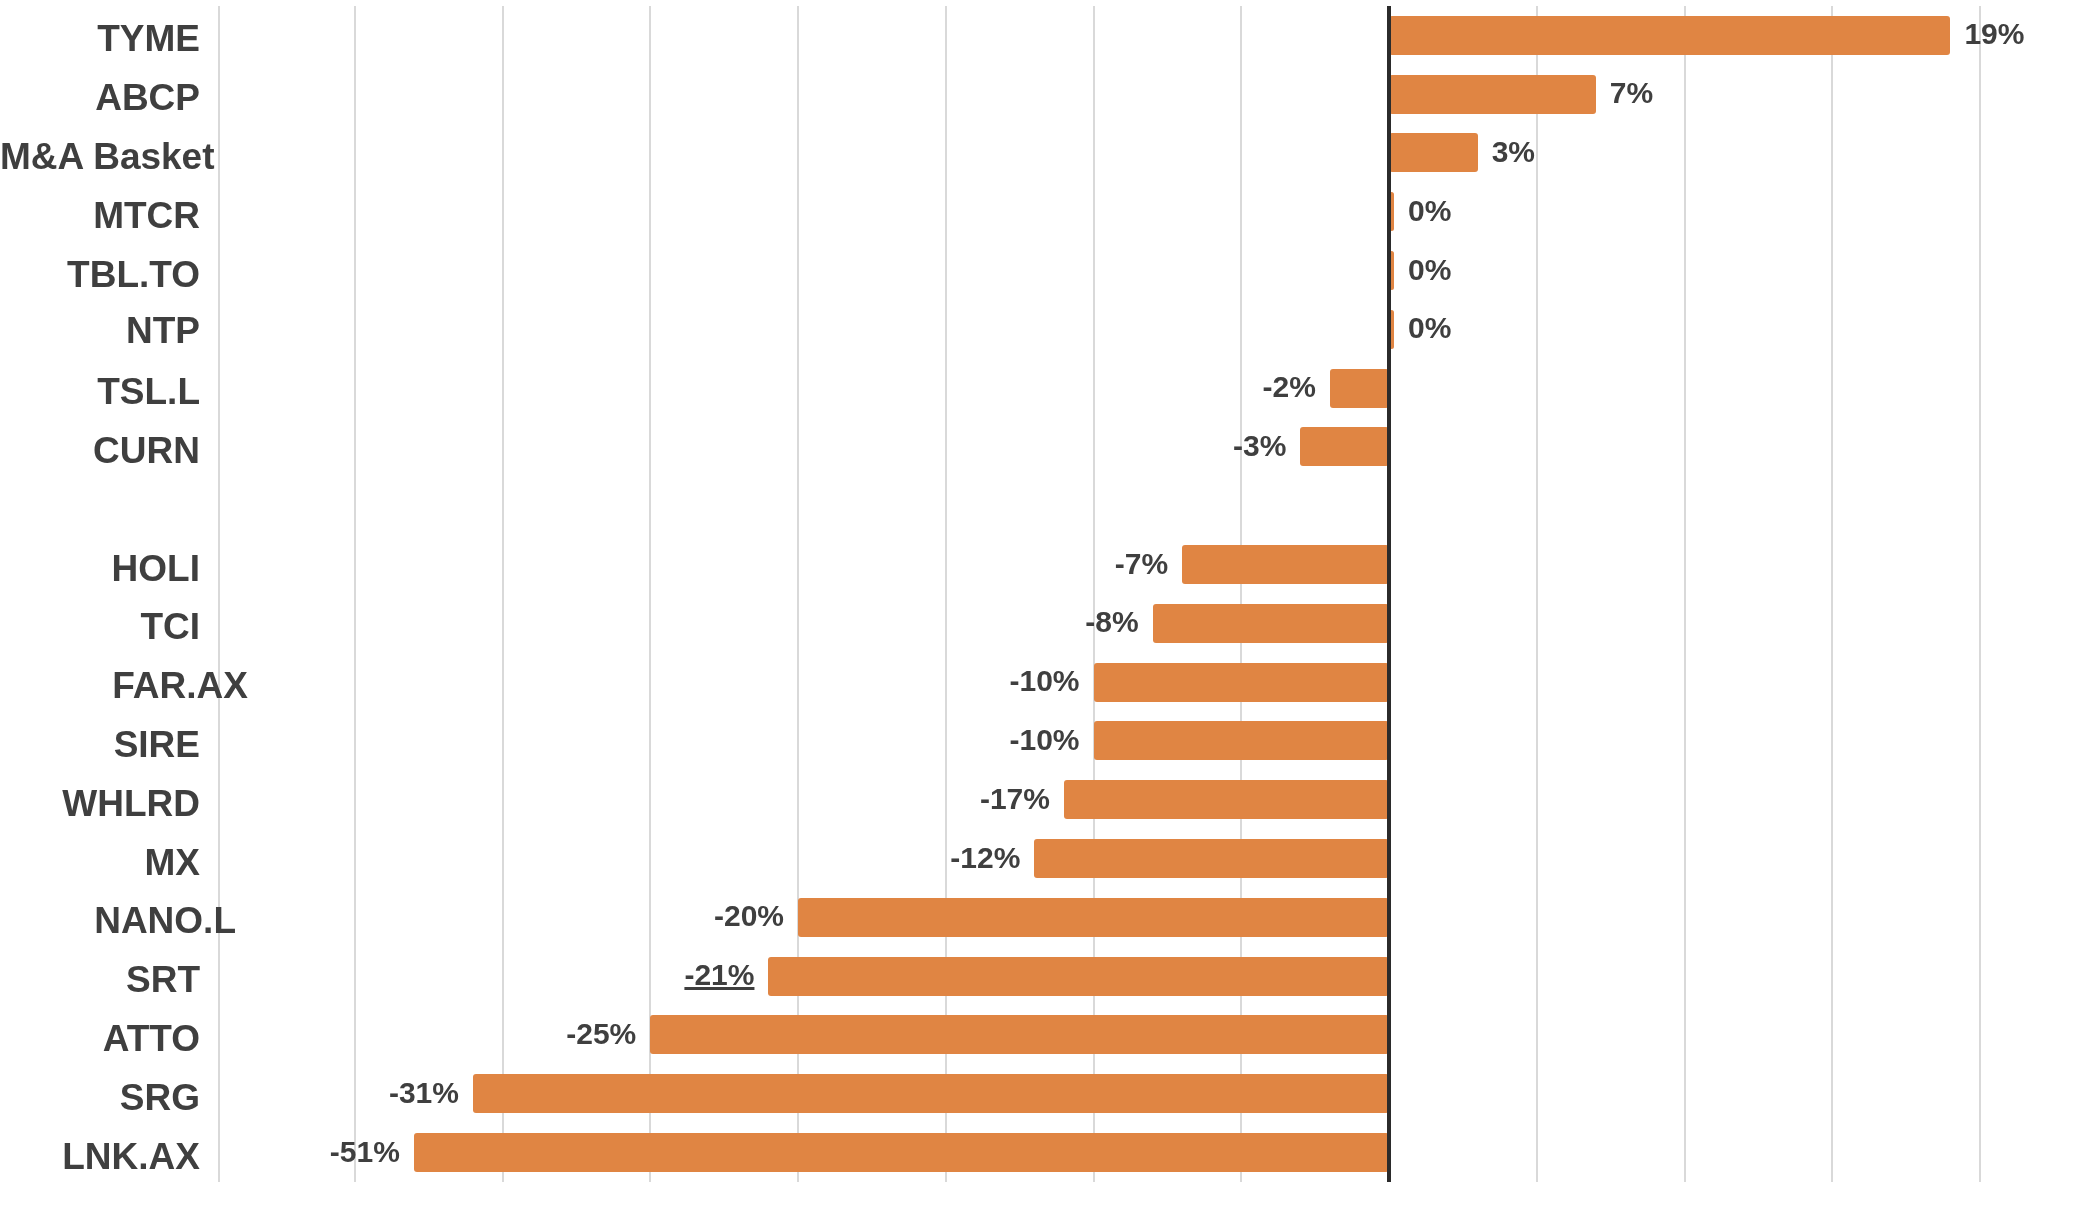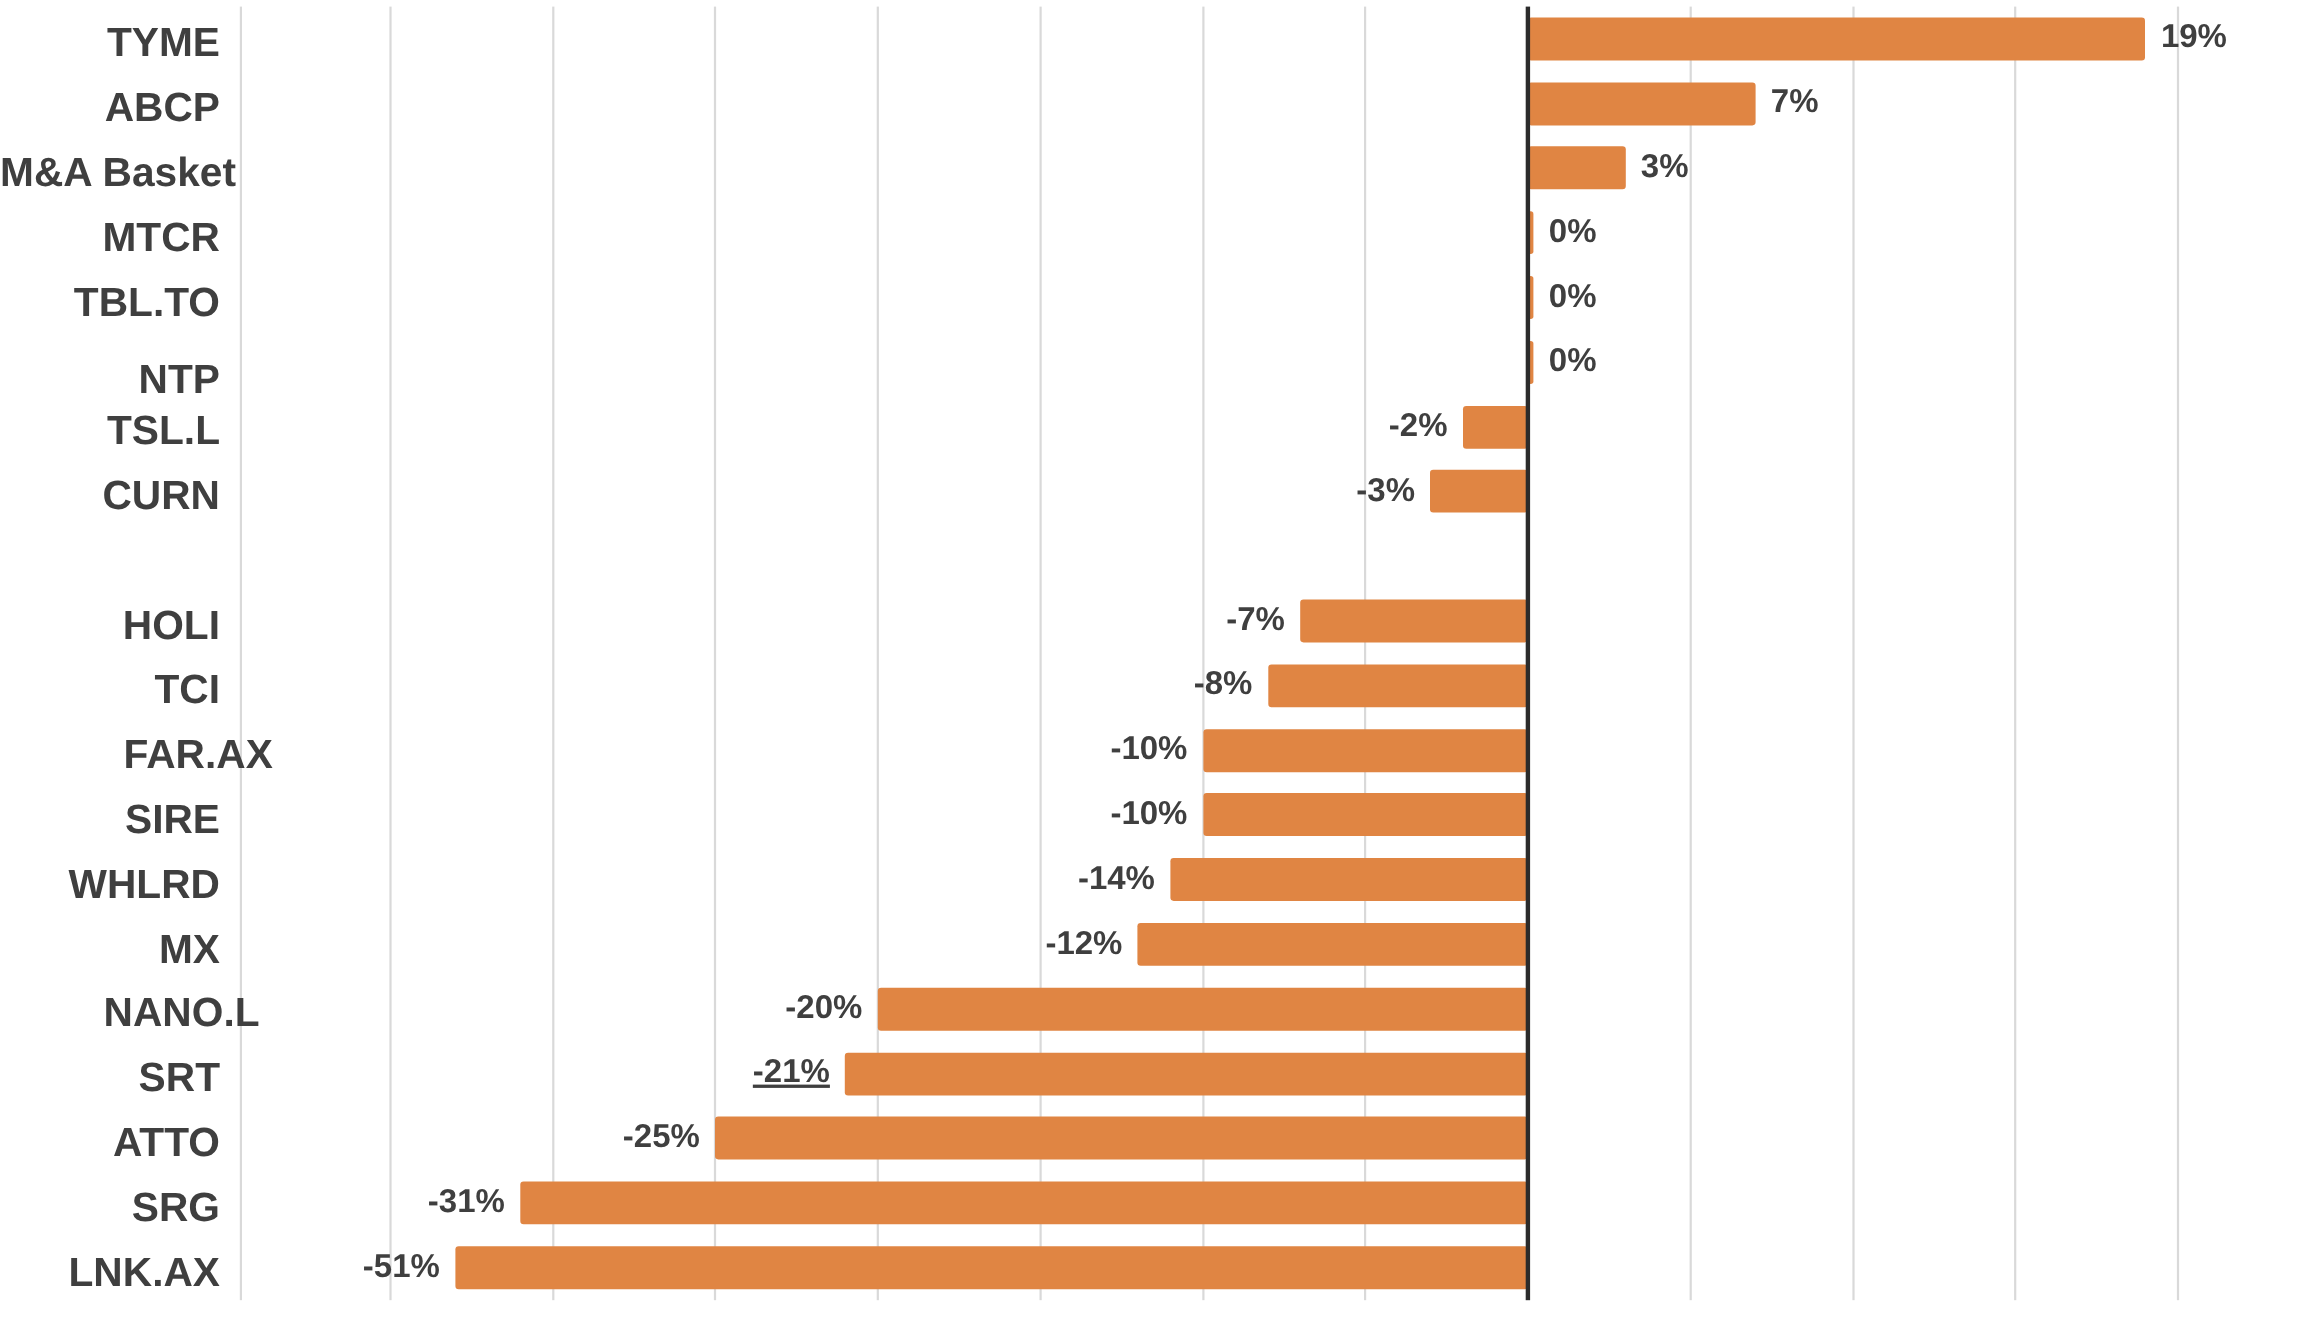--- a/index.html
+++ b/index.html
@@ -113,21 +113,21 @@
         <div class="cat-label-box" style="top: 14.4px; width: 200px;">MTCR</div>
         <div class="bar" style="top: 9.9px; height: 39px; width: 5px; background: rgb(224, 133, 67); left: 1389px;"></div>
         <div class="val-label" style="top: 13.4px; left: 1408px;">0%</div>
       </div>
       <div class="row" style="top: 241.2px; height: 58.8px;">
         <div class="cat-label-box" style="top: 14.4px; width: 200px;">TBL.TO</div>
         <div class="bar" style="top: 9.9px; height: 39px; width: 5px; background: rgb(224, 133, 67); left: 1389px;"></div>
         <div class="val-label" style="top: 13.4px; left: 1408px;">0%</div>
       </div>
       <div class="row" style="top: 300px; height: 58.8px;">
-        <div class="cat-label-box" style="top: 26px; width: 200px;">NTP</div>
+        <div class="cat-label-box" style="top: 12px; width: 200px;">NTP</div>
         <div class="bar" style="top: 9.9px; height: 39px; width: 5px; background: rgb(224, 133, 67); left: 1389px;"></div>
         <div class="val-label" style="top: 13.4px; left: 1408px;">0%</div>
       </div>
       <div class="row" style="top: 358.8px; height: 58.8px;">
         <div class="cat-label-box" style="top: 14.4px; width: 200px;">TSL.L</div>
         <div class="bar" style="top: 9.9px; height: 39px; width: 59.1px; background: rgb(224, 133, 67); left: 1329.9px;"></div>
         <div class="val-label" style="top: 13.4px; right: 782.1px;">-2%</div>
       </div>
       <div class="row" style="top: 417.6px; height: 58.8px;">
         <div class="cat-label-box" style="top: 14.4px; width: 200px;">CURN</div>
@@ -150,21 +150,21 @@
         <div class="val-label" style="top: 13.4px; right: 1018.5px;">-10%</div>
       </div>
       <div class="row" style="top: 711.6px; height: 58.8px;">
         <div class="cat-label-box" style="top: 14.4px; width: 200px;">SIRE</div>
         <div class="bar" style="top: 9.9px; height: 39px; width: 295.5px; background: rgb(224, 133, 67); left: 1093.5px;"></div>
         <div class="val-label" style="top: 13.4px; right: 1018.5px;">-10%</div>
       </div>
       <div class="row" style="top: 770.4px; height: 58.8px;">
         <div class="cat-label-box" style="top: 14.4px; width: 200px;">WHLRD</div>
         <div class="bar" style="top: 9.9px; height: 39px; width: 325.05px; background: rgb(224, 133, 67); left: 1063.95px;"></div>
-        <div class="val-label" style="top: 13.4px; right: 1048.05px;">-14%</div>
+        <div class="val-label" style="top: 13.4px; right: 1048.05px;">-17%</div>
       </div>
       <div class="row" style="top: 829.2px; height: 58.8px;">
         <div class="cat-label-box" style="top: 14.4px; width: 200px;">MX</div>
         <div class="bar" style="top: 9.9px; height: 39px; width: 354.6px; background: rgb(224, 133, 67); left: 1034.4px;"></div>
         <div class="val-label" style="top: 13.4px; right: 1077.6px;">-12%</div>
       </div>
       <div class="row" style="top: 888px; height: 58.8px;">
         <div class="cat-label-box" style="top: 14.4px; width: 200px; padding-left: 36px;">NANO.L</div>
         <div class="bar" style="top: 9.9px; height: 39px; width: 591px; background: rgb(224, 133, 67); left: 798px;"></div>
         <div class="val-label" style="top: 13.4px; right: 1314px;">-20%</div>

